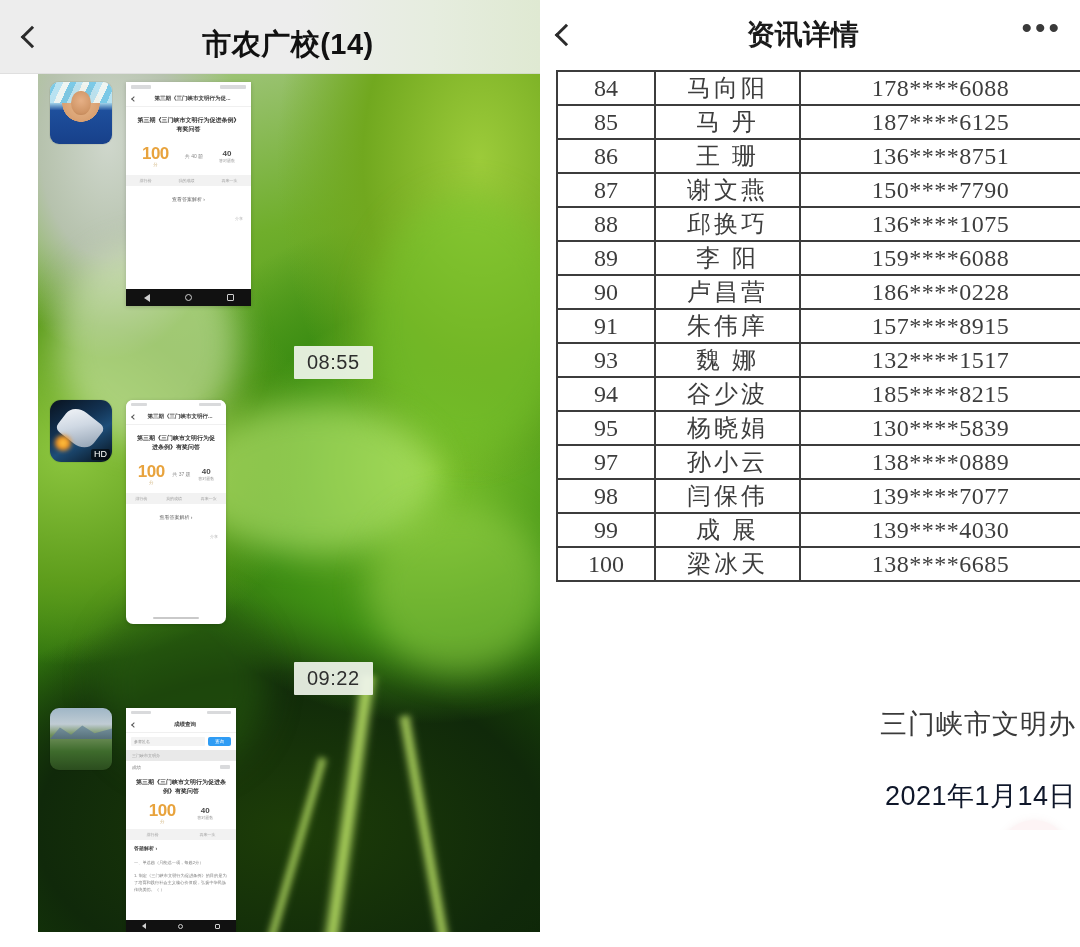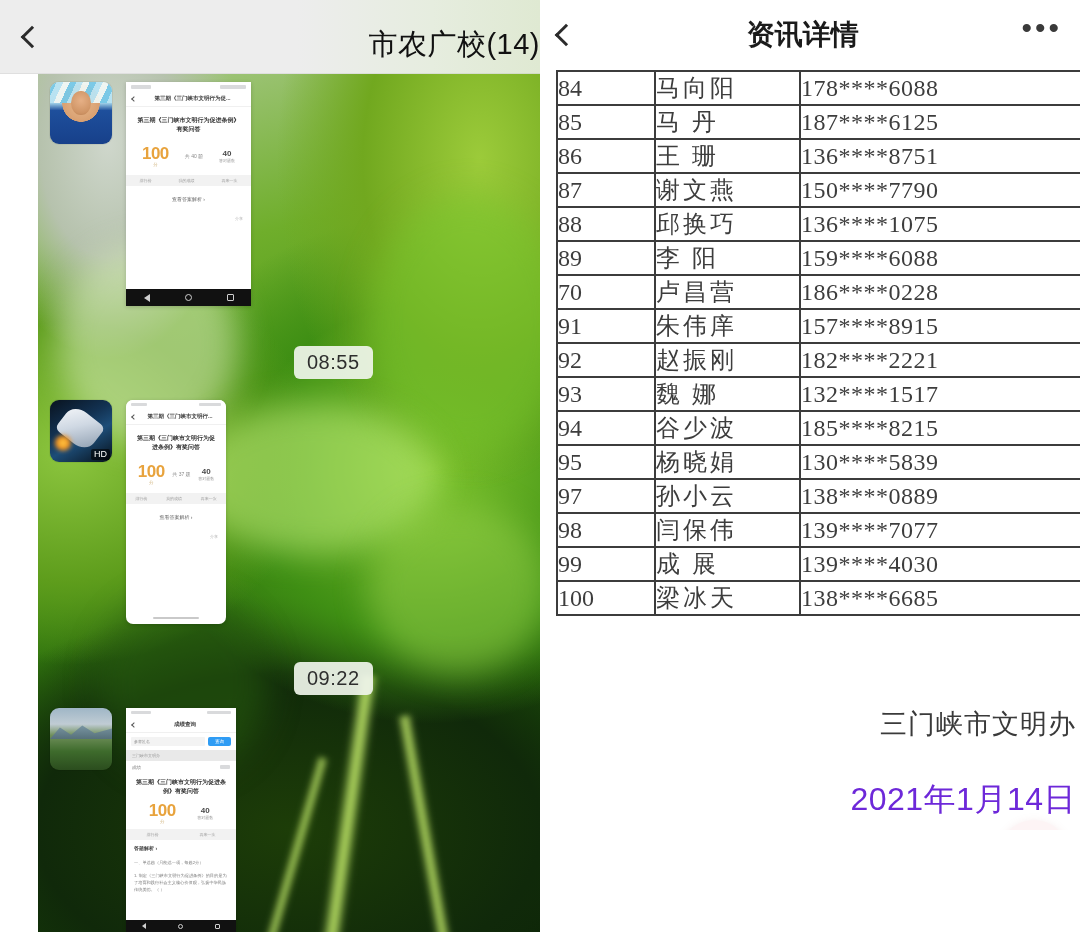--- a/index.html
+++ b/index.html
@@ -55,23 +55,23 @@
   }
   .lp-back {
     width: 64px;
     display: flex;
     justify-content: center;
     align-items: center;
     cursor: pointer;
   }
   .lp-title {
     flex: 1;
-    text-align: right;
+    text-align: center;
     font-size: 29px;
-    font-weight: 400;
+    font-weight: 700;
     color: #111111;
     letter-spacing: 0.5px;
     margin-left: -28px;
     margin-top: 16px;
   }
 
   
   .lp-body {
     position: absolute;
     left: 38px;
@@ -141,20 +141,21 @@
     opacity:.95;
   }
   .av-person::after {
     content:"";
     position:absolute; left:34%; top:14%; width:32%; height:40%;
     border-radius:50%;
     background: radial-gradient(circle at 50% 40%, #e6b086 0%, #cf9465 70%, #b57c4f 100%);
   }
   .av-rocket {
     background: linear-gradient(150deg, #09131f 0%, #123151 38%, #1d4d78 60%, #071019 100%);
+    border-radius: 11px;
   }
   .av-rocket::before {
     content:"";
     position:absolute; left:16%; top:20%; width:64%; height:52%;
     background: linear-gradient(130deg, #f5f7fa 0%, #cfd8e3 45%, #8c9cae 100%);
     transform: rotate(38deg);
     border-radius: 40% 6px 40% 6px;
   }
   .av-rocket::after {
     content:"";
@@ -311,21 +312,21 @@
   }
   .s3-grey { background:#e9e9e9; height:11px; display:flex; align-items:center; padding:0 6px; font-size:4px; color:#9a9a9a; }
   .s3-row { display:flex; justify-content:space-between; padding:4px 6px; font-size:4.5px; color:#7f7f7f; }
   .s3-qs { padding: 6px 8px 0; }
   .s3-qs .ln { font-size:4.2px; color:#7b7b7b; line-height:1.7; }
   .s3-sec { font-size:5px; color:#444; font-weight:700; padding:5px 8px 2px; }
 
   .bubble-time {
     position: absolute;
     background: rgba(240,245,236,0.92);
-    border-radius: 6px;
+    border-radius: 1px;
     padding: 5px 13px;
     font-size: 20px;
     color: #2e2e2e;
     letter-spacing: 0.5px;
   }
 
   
   .right-panel {
     position: relative;
     width: 540px;
@@ -367,20 +368,21 @@
   }
   table.roster {
     border-collapse: collapse;
     width: 100%;
     table-layout: fixed;
     font-family: "Liberation Serif", "DejaVu Serif", serif;
   }
   table.roster td {
     border: 2px solid #3c3c3c;
     height: 33.5px;
+    text-align: center;
     color: #3d3d3d;
     font-size: 24px;
     padding: 0;
     white-space: nowrap;
   }
   td.c-idx { width: 98px; }
   td.c-name { width: 145px; letter-spacing: 3px; }
   td.c-phone { width: 281px; letter-spacing: 0.5px; }
 
   .rp-sign {
@@ -388,22 +390,22 @@
     right: 4px;
     top: 706px;
     font-size: 27px;
     color: #3a3a3a;
     letter-spacing: 1px;
   }
   .rp-date {
     position: absolute;
     right: 4px;
     top: 778px;
-    font-size: 32px;
-    color: #6d28d9;
+    font-size: 27px;
+    color: #0f172a;
     letter-spacing: 0.5px;
   }
 
   .fab-like {
     position: absolute;
     right: 12px;
     top: 820px;
     width: 68px;
     height: 68px;
     border-radius: 50%;
@@ -607,33 +609,28 @@
               <td class="c-idx">88</td>
               <td class="c-name">邱换巧</td>
               <td class="c-phone">136****1075</td>
             </tr>
             <tr>
               <td class="c-idx">89</td>
               <td class="c-name">李  阳</td>
               <td class="c-phone">159****6088</td>
             </tr>
             <tr>
-              <td class="c-idx">70</td>
+              <td class="c-idx">90</td>
               <td class="c-name">卢昌营</td>
               <td class="c-phone">186****0228</td>
             </tr>
             <tr>
               <td class="c-idx">91</td>
               <td class="c-name">朱伟庠</td>
               <td class="c-phone">157****8915</td>
-            </tr>
-            <tr>
-              <td class="c-idx">92</td>
-              <td class="c-name">赵振刚</td>
-              <td class="c-phone">182****2221</td>
             </tr>
             <tr>
               <td class="c-idx">93</td>
               <td class="c-name">魏  娜</td>
               <td class="c-phone">132****1517</td>
             </tr>
             <tr>
               <td class="c-idx">94</td>
               <td class="c-name">谷少波</td>
               <td class="c-phone">185****8215</td>

